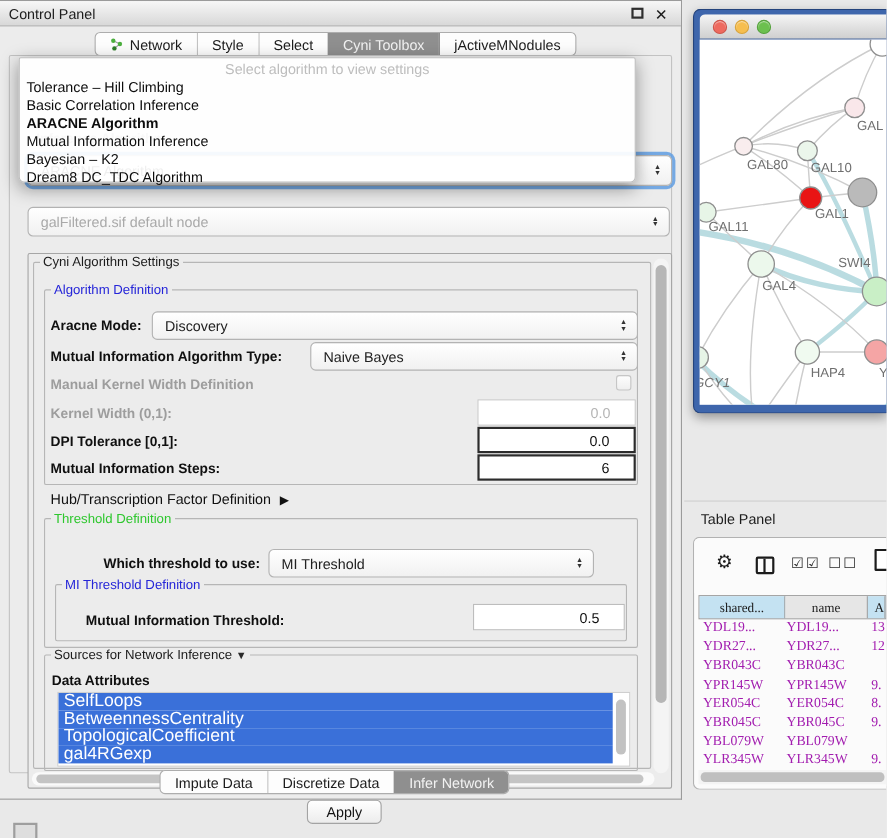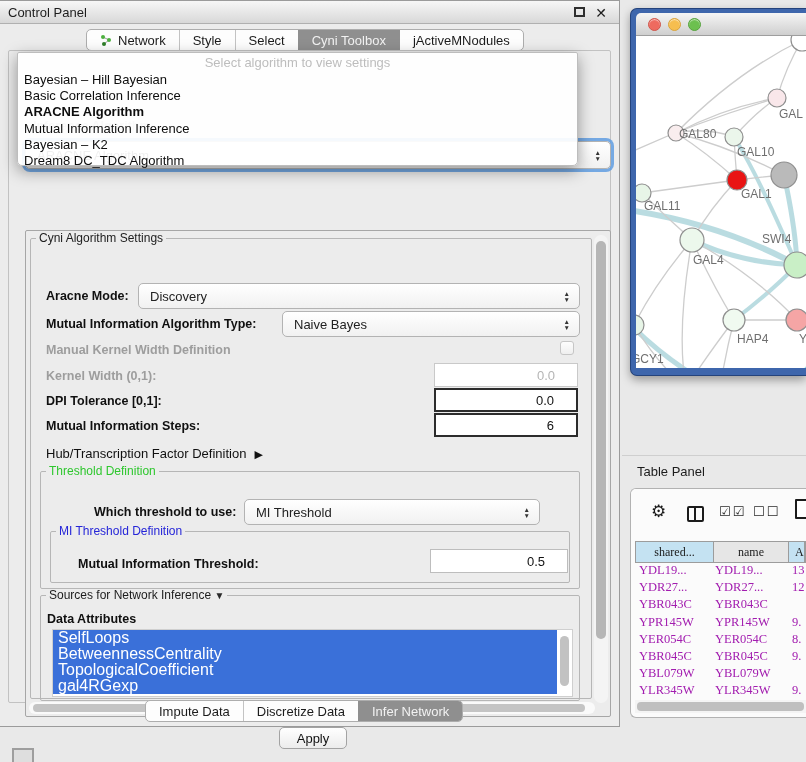--- a/index.html
+++ b/index.html
@@ -164,28 +164,38 @@
     <div class="cp-content">
 
       <div class="lbl dim" style="left:24px; top:68px;">Inference Algorithm</div>
       <div class="combo focusring" style="left:16px; top:90px; width:586px; height:28px;">
         <span>ARACNE Algorithm</span>
         <span class="stepper">
           <span>▲</span>
             <span>▼</span>
         </span>
       </div>
+      <div class="combo dim" style="left:16px; top:137px; width:584px; height:27px;">
+        <span>galFiltered.sif default node</span>
+        <span class="stepper">
+          <span>▲</span>
+            <span>▼</span>
+        </span>
+      </div>
 
       <div class="scrollpane">
         <div class="sp-content">
 
           <fieldset class="fs" style="left:4px; top:0; width:562px; height:468px;">
             <legend>Cyni Algorithm Settings</legend>
           </fieldset>
 
+          <fieldset class="fs fs-blue" style="left:14px; top:25px; width:540px; height:185px;">
+            <legend>Algorithm Definition</legend>
+          </fieldset>
 
           <div class="lbl" style="left:20px; top:58px;">Aracne Mode:</div>
           <div class="combo" style="left:112px; top:52px; width:442px; height:26px;">
             <span>Discovery</span>
             <span class="stepper">
               <span>▲</span>
                 <span>▼</span>
             </span>
           </div>
 
@@ -280,21 +290,21 @@
           <span>Discretize Data</span>
         </div>
         <div class="tab sel">
           <span>Infer Network</span>
         </div>
       </div>
 
     <div class="popup">
       <div class="popup-hint">Select algorithm to view settings</div>
       <div id="popup-items" class="popup-items">
-          <div class="pitem">Bayesian – Hill Bayesian</div>
+          <div class="pitem">Tolerance – Hill Climbing</div>
           <div class="pitem">Basic Correlation Inference</div>
           <div class="pitem bold">ARACNE Algorithm</div>
           <div class="pitem">Mutual Information Inference</div>
           <div class="pitem">Bayesian – K2</div>
           <div class="pitem">Dream8 DC_TDC Algorithm</div>
         </div>
     </div>
   </div>
 
   <div class="mini-dock-icon"></div>
@@ -346,27 +356,27 @@
           <circle cx="56" cy="204" r="12" fill="#ecf8ec" stroke="#8f8f8f" stroke-width="1.2"></circle>
           <circle cx="161" cy="229" r="13" fill="#c9efc6" stroke="#8f8f8f" stroke-width="1.2"></circle>
           <circle cx="-2" cy="289" r="10" fill="#e7f5e7" stroke="#8f8f8f" stroke-width="1.2"></circle>
           <circle cx="98" cy="284" r="11" fill="#f0faf0" stroke="#8f8f8f" stroke-width="1.2"></circle>
           <circle cx="161" cy="284" r="11" fill="#f5a5a5" stroke="#8f8f8f" stroke-width="1.2"></circle>
           <circle cx="50" cy="352" r="9" fill="#e7f5e7" stroke="#8f8f8f" stroke-width="1.2"></circle>
           <circle cx="80" cy="382" r="9" fill="#e7f5e7" stroke="#8f8f8f" stroke-width="1.2"></circle>
         </svg>
       <div id="net-labels">
           <div class="nlabel" style="left: 143px; top: 71px;">GAL</div>
-          <div class="nlabel" style="left: 43px; top: 91px;">GAL80</div>
+          <div class="nlabel" style="left: 43px; top: 107px;">GAL80</div>
           <div class="nlabel" style="left: 101px; top: 109px;">GAL10</div>
           <div class="nlabel" style="left: 105px; top: 151px;">GAL1</div>
           <div class="nlabel" style="left: 8px; top: 163px;">GAL11</div>
           <div class="nlabel" style="left: 57px; top: 217px;">GAL4</div>
           <div class="nlabel" style="left: 126px; top: 196px;">SWI4</div>
-          <div class="nlabel" style="left: -5px; top: 316px;">GCY1</div>
+          <div class="nlabel" style="left: -5px; top: 305px; font-style: italic;">GCY1</div>
           <div class="nlabel" style="left: 101px; top: 296px;">HAP4</div>
           <div class="nlabel" style="left: 163px; top: 296px;">Y</div>
           <div class="nlabel" style="left: 51px; top: 359px;">HAP2</div>
         </div>
     </div>
   </div>
 
   <div class="tp-divider"></div>
   <div class="tp-title">Table Panel</div>
 

